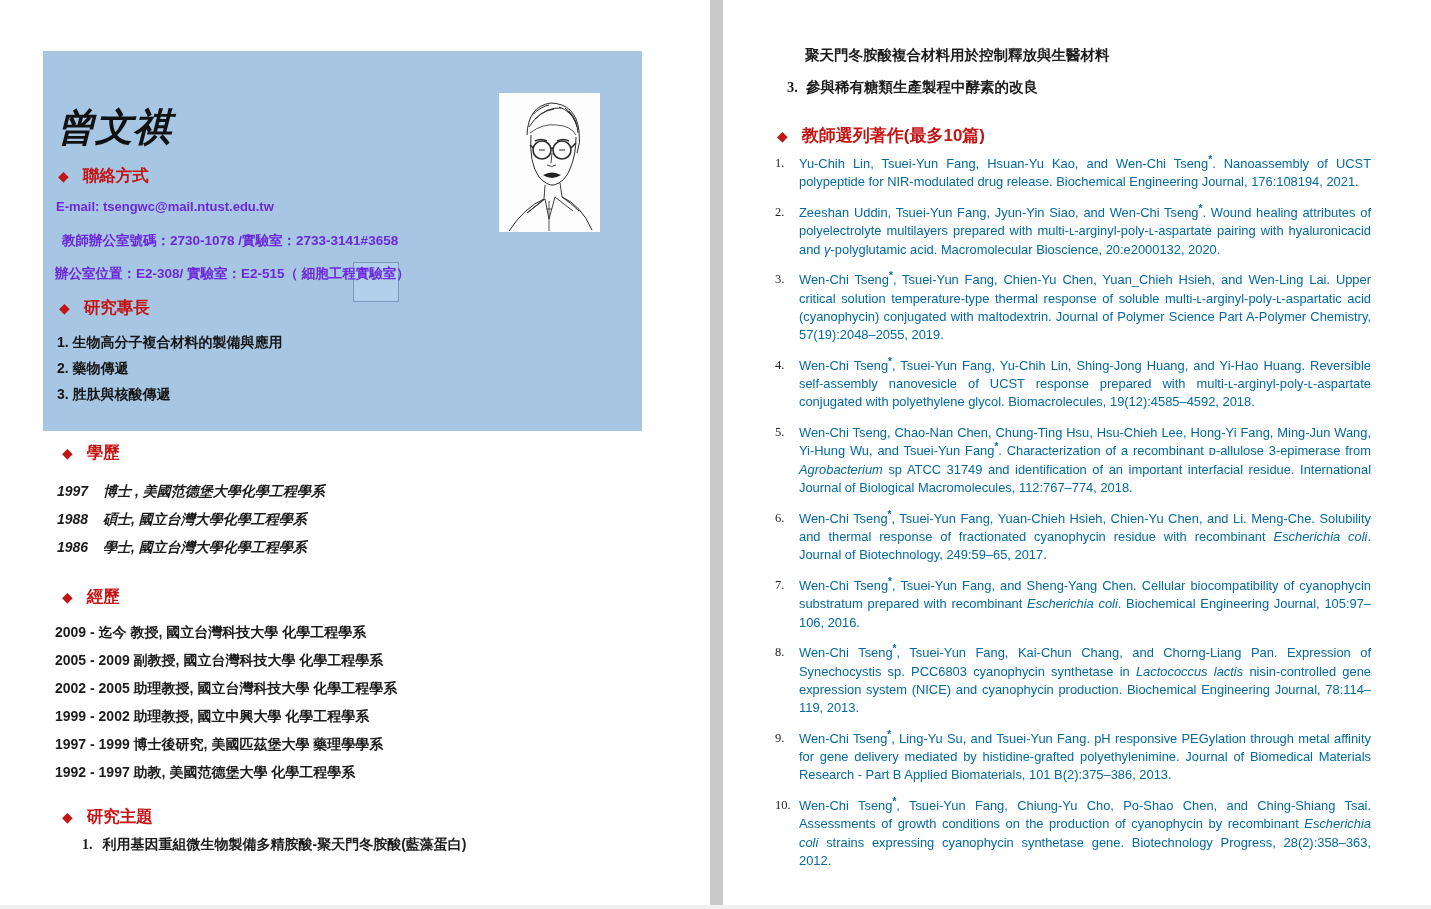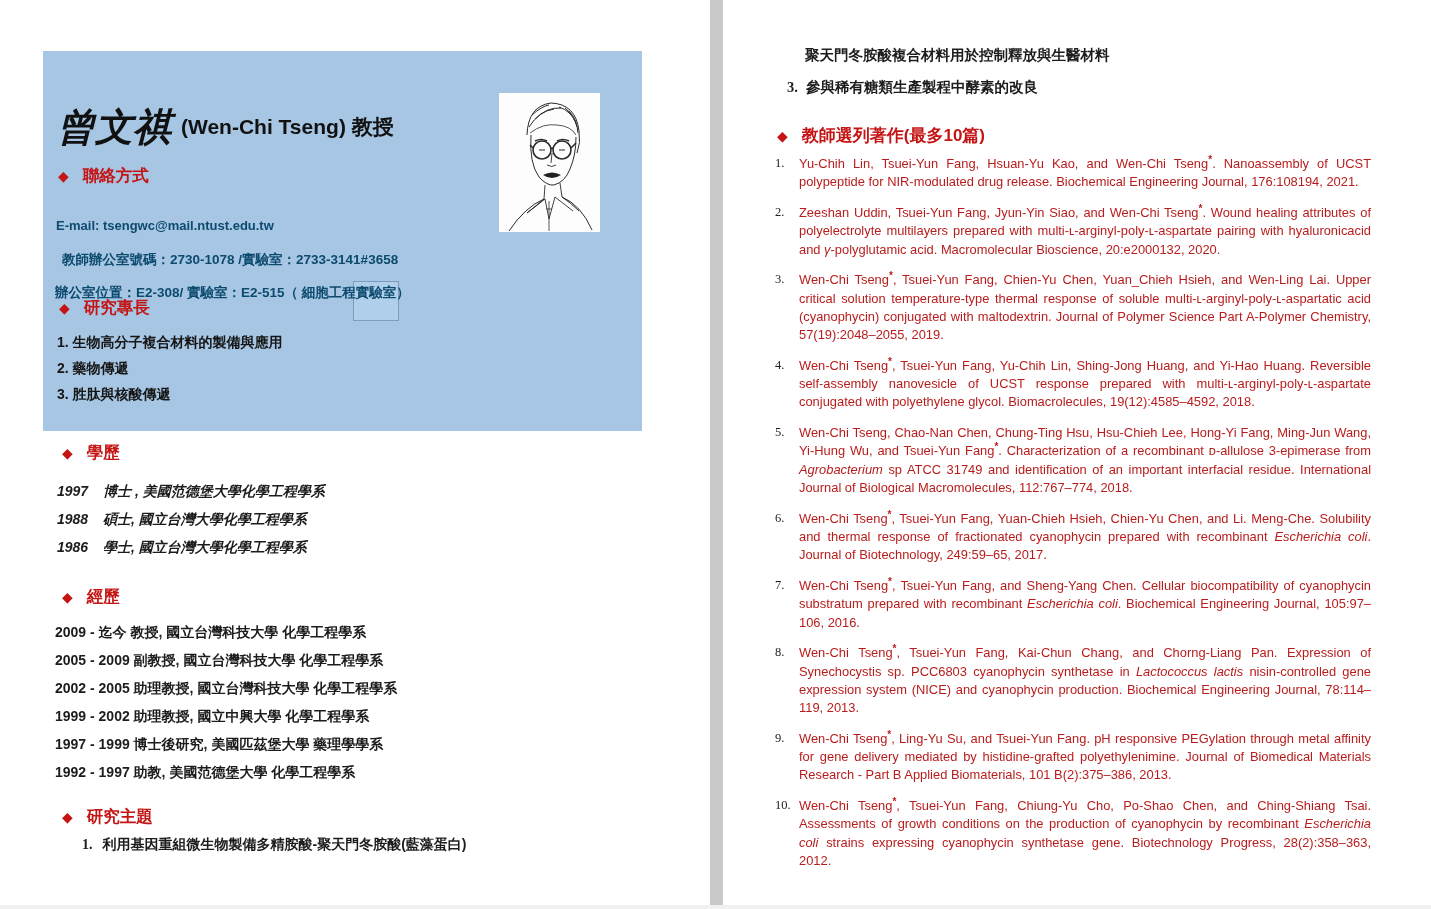--- a/index.html
+++ b/index.html
@@ -17,21 +17,21 @@
   .name-row{position:absolute;left:14px;top:56px;display:flex;align-items:center;gap:10px;white-space:nowrap;justify-content:space-between;}
   .name-zh{font-family:"DejaVu Serif","Liberation Serif",serif;font-style:italic;font-weight:bold;
            font-size:38px;line-height:40px;color:#111;}
   .name-rest{font-size:21px;font-weight:bold;color:#111;}
   .heading{display:flex;align-items:center;gap:14px;white-space:nowrap;}
   .diamond{color:#c41414;font-size:14px;line-height:14px;}
   .heading .label{color:#c41414;font-weight:bold;font-size:16.5px;}
   .card .heading{position:absolute;}
   .h-contact{left:15px;top:114px;}
   .h-specialty{left:16px;top:246px;}
-  .line{position:absolute;font-weight:bold;font-size:13.5px;white-space:nowrap;color:#0c4a6e;margin-top:19px;}
+  .line{position:absolute;font-weight:bold;font-size:13.5px;white-space:nowrap;color:#6d28d9;}
   .email-line{left:13px;top:148px;font-size:13px;}
   .phone-line{left:19px;top:181px;}
   .location-line{left:12px;top:214px;position:absolute;z-index:1;}
   .selection{position:relative;}
   .selection::before{content:"";position:absolute;left:-3px;right:-3px;top:-4px;bottom:-21px;
                      background:#b0cfeb;border:1px solid #7d9cbd;z-index:-1;}
   .spec-list{position:absolute;left:14px;top:278px;}
   .spec-item{font-weight:bold;font-size:14px;line-height:26px;white-space:nowrap;color:#161616;}
 
   .section-heading{position:absolute;}
@@ -49,21 +49,21 @@
   
   .continuation{position:absolute;left:82px;top:46px;font-weight:bold;font-size:14.5px;white-space:nowrap;}
   .topic3{position:absolute;left:64px;top:78px;font-weight:bold;font-size:14.5px;white-space:nowrap;text-align:right;}
   .topic3 .topic-num{margin-right:8px;}
   .h-pubs{position:absolute;left:54px;top:124px;}
   .h-pubs .label{font-size:17px;}
   .pub-list{position:absolute;left:52px;top:155px;width:598px;}
   .pub{display:flex;margin-bottom:12.4px;}
   .pub-num{flex:none;width:24px;font-family:"Liberation Serif","DejaVu Serif",serif;
            font-size:12.5px;color:#222;padding-top:1px;}
-  .pub-text{flex:none;width:572px;text-align:justify;font-size:12.9px;line-height:18.3px;color:#b91c1c;}
+  .pub-text{flex:none;width:572px;text-align:justify;font-size:12.9px;line-height:18.3px;color:#0369a1;}
   .pub-text sup{font-weight:bold;font-size:10px;line-height:0;}
   .pub-text i{font-style:italic;}
 
   .sketch{width:100%;height:100%;display:block;}
 </style>
 </head>
 <body>
 
 <div class="stage">
 
@@ -91,21 +91,20 @@
             <path d="M45 106 Q38 112 28 120 M63 104 Q72 110 80 118"></path>
             <path d="M28 120 L46 106 L50 126 L56 104 L74 118" stroke-width="0.9"></path>
             <path d="M10 138 Q26 114 45 106 M63 104 Q82 112 93 137"></path>
             <path d="M50 108 L50 138 M47 116 L53 116" stroke-width="0.8"></path>
           </g>
         </svg>
       </div>
 
       <div class="name-row">
         <span class="name-zh">曾文祺</span>
-        <span class="name-rest">(Wen-Chi Tseng) 教授</span>
       </div>
 
       <div class="heading h-contact">
         <span class="diamond">◆</span>
         <span class="label">聯絡方式</span>
       </div>
 
       <div class="line email-line">E-mail: tsengwc@mail.ntust.edu.tw</div>
       <div class="line phone-line">教師辦公室號碼：2730-1078 /實驗室：2733-3141#3658</div>
 
@@ -188,21 +187,21 @@
         <div class="pub">
           <span class="pub-num">4.</span>
           <p class="pub-text" style="margin: 0px;"><span>Wen-Chi Tseng</span><sup>*</sup><span>, Tsuei-Yun Fang, Yu-Chih Lin, Shing-Jong Huang, and Yi-Hao Huang. Reversible self-assembly nanovesicle of UCST response prepared with multi-ʟ-arginyl-poly-ʟ-aspartate conjugated with polyethylene glycol. Biomacrolecules, 19(12):4585–4592, 2018.</span></p>
         </div>
         <div class="pub">
           <span class="pub-num">5.</span>
           <p class="pub-text" style="margin: 0px;"><span>Wen-Chi Tseng, Chao-Nan Chen, Chung-Ting Hsu, Hsu-Chieh Lee, Hong-Yi Fang, Ming-Jun Wang, Yi-Hung Wu, and Tsuei-Yun Fang</span><sup>*</sup><span>. Characterization of a recombinant ᴅ-allulose 3-epimerase from </span><i>Agrobacterium</i><span> sp ATCC 31749 and identification of an important interfacial residue. International Journal of Biological Macromolecules, 112:767–774, 2018.</span></p>
         </div>
         <div class="pub">
           <span class="pub-num">6.</span>
-          <p class="pub-text" style="margin: 0px;"><span>Wen-Chi Tseng</span><sup>*</sup><span>, Tsuei-Yun Fang, Yuan-Chieh Hsieh, Chien-Yu Chen, and Li. Meng-Che. Solubility and thermal response of fractionated cyanophycin prepared with recombinant </span><i>Escherichia coli</i><span>. Journal of Biotechnology, 249:59–65, 2017.</span></p>
+          <p class="pub-text" style="margin: 0px;"><span>Wen-Chi Tseng</span><sup>*</sup><span>, Tsuei-Yun Fang, Yuan-Chieh Hsieh, Chien-Yu Chen, and Li. Meng-Che. Solubility and thermal response of fractionated cyanophycin residue with recombinant </span><i>Escherichia coli</i><span>. Journal of Biotechnology, 249:59–65, 2017.</span></p>
         </div>
         <div class="pub">
           <span class="pub-num">7.</span>
           <p class="pub-text" style="margin: 0px;"><span>Wen-Chi Tseng</span><sup>*</sup><span>, Tsuei-Yun Fang, and Sheng-Yang Chen. Cellular biocompatibility of cyanophycin substratum prepared with recombinant </span><i>Escherichia coli</i><span>. Biochemical Engineering Journal, 105:97–106, 2016.</span></p>
         </div>
         <div class="pub">
           <span class="pub-num">8.</span>
           <p class="pub-text" style="margin: 0px;"><span>Wen-Chi Tseng</span><sup>*</sup><span>, Tsuei-Yun Fang, Kai-Chun Chang, and Chorng-Liang Pan. Expression of Synechocystis sp. PCC6803 cyanophycin synthetase in </span><i>Lactococcus lactis</i><span> nisin-controlled gene expression system (NICE) and cyanophycin production. Biochemical Engineering Journal, 78:114–119, 2013.</span></p>
         </div>
         <div class="pub">

